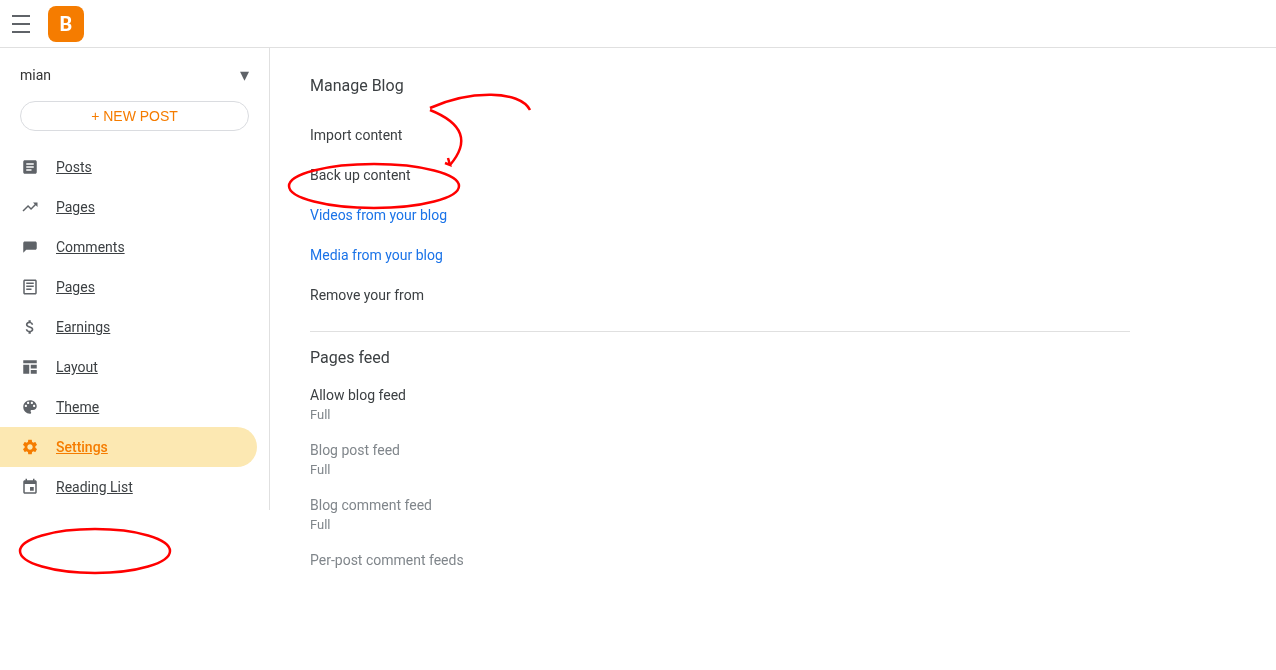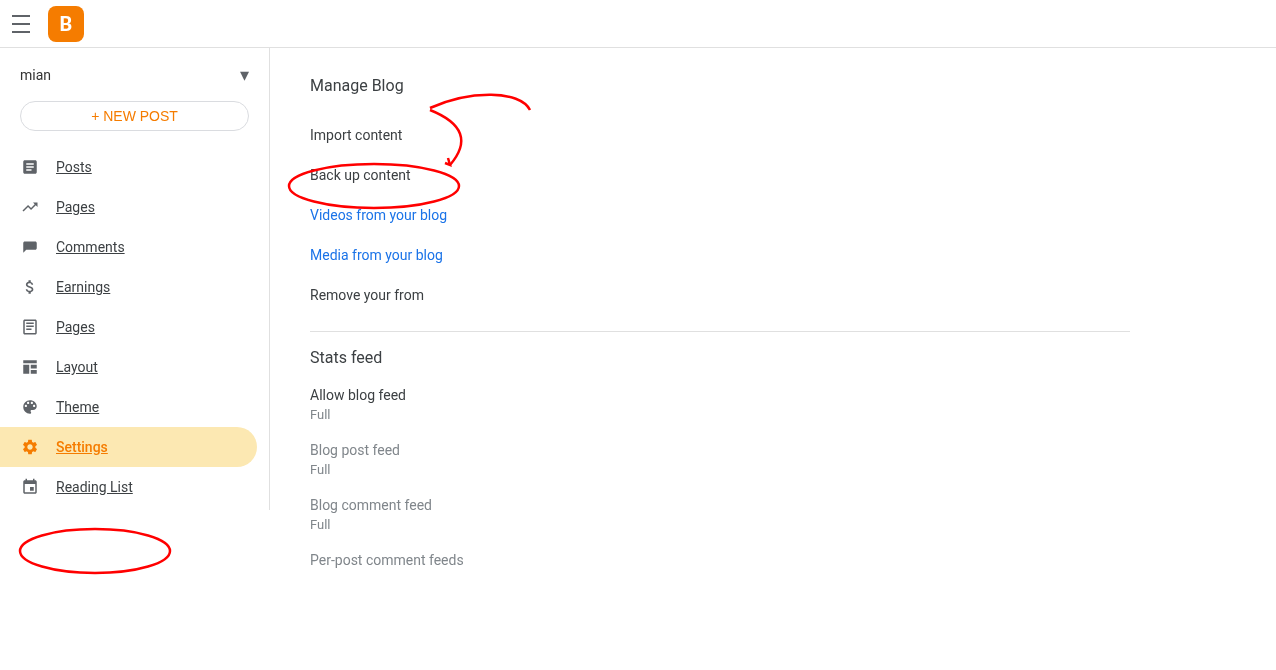--- a/index.html
+++ b/index.html
@@ -222,33 +222,33 @@
       <svg width="18" height="18" viewBox="0 0 24 24" fill="currentColor">
           <path d="M21 6.5c0-1.1-.9-2-2-2H5c-1.1 0-2 .9-2 2v13l4-4h12c1.1 0 2-.9 2-2V6.5z"></path>
         </svg>
     </span>
     <span class="nav-label">Comments</span>
   </div>
 
   <div class="nav-item">
     <span class="nav-icon">
       <svg width="18" height="18" viewBox="0 0 24 24" fill="currentColor">
+          <path d="M19 2H5c-1.1 0-2 .9-2 2v16c0 1.1.9 2 2 2h14c1.1 0 2-.9 2-2V4c0-1.1-.9-2-2-2zm0 18H5V4h14v16zM7 6h10v2H7zm0 4h10v2H7zm0 4h7v2H7z"></path>
+        </svg>
+    </span>
+    <span class="nav-label">Pages</span>
+  </div>
+
+  <div class="nav-item">
+    <span class="nav-icon">
+      <svg width="18" height="18" viewBox="0 0 24 24" fill="currentColor">
           <path d="M11.8 10.9c-2.27-.59-3-1.2-3-2.15 0-1.09 1.01-1.85 2.7-1.85 1.78 0 2.44.85 2.5 2.1h2.21c-.07-1.72-1.12-3.3-3.21-3.81V3h-3v2.16c-1.94.42-3.5 1.68-3.5 3.61 0 2.31 1.91 3.46 4.7 4.13 2.5.6 3 1.48 3 2.41 0 .69-.49 1.79-2.7 1.79-2.06 0-2.87-.92-2.98-2.1h-2.2c.12 2.19 1.76 3.42 3.68 3.83V21h3v-2.15c1.95-.37 3.5-1.5 3.5-3.55 0-2.84-2.43-3.81-4.7-4.4z"></path>
         </svg>
     </span>
     <span class="nav-label">Earnings</span>
-  </div>
-
-  <div class="nav-item">
-    <span class="nav-icon">
-      <svg width="18" height="18" viewBox="0 0 24 24" fill="currentColor">
-          <path d="M19 2H5c-1.1 0-2 .9-2 2v16c0 1.1.9 2 2 2h14c1.1 0 2-.9 2-2V4c0-1.1-.9-2-2-2zm0 18H5V4h14v16zM7 6h10v2H7zm0 4h10v2H7zm0 4h7v2H7z"></path>
-        </svg>
-    </span>
-    <span class="nav-label">Pages</span>
   </div>
 
   <div class="nav-item">
     <span class="nav-icon">
       <svg width="18" height="18" viewBox="0 0 24 24" fill="currentColor">
           <path d="M3 3h18v4H3V3zm0 6h8v12H3V9zm10 0h8v5h-8V9zm0 7h8v5h-8v-5z"></path>
         </svg>
     </span>
     <span class="nav-label">Layout</span>
   </div>
@@ -299,21 +299,21 @@
       <div class="section-item">Import content</div>
       <div class="section-item">Back up content</div>
       <div class="section-item link">Videos from your blog</div>
       <div class="section-item link">Media from your blog</div>
       <div class="section-item">Remove your from</div>
     </div>
 
     <hr class="divider">
 
     <div>
-      <div class="section-title">Stats feed</div>
+      <div class="section-title">Pages feed</div>
 
       <div class="feed-item">
         <div class="feed-item-label">Allow blog feed</div>
         <div class="feed-item-value">Full</div>
       </div>
 
       <div class="feed-item">
         <div class="feed-item-label muted">Blog post feed</div>
         <div class="feed-item-value">Full</div>
       </div>

